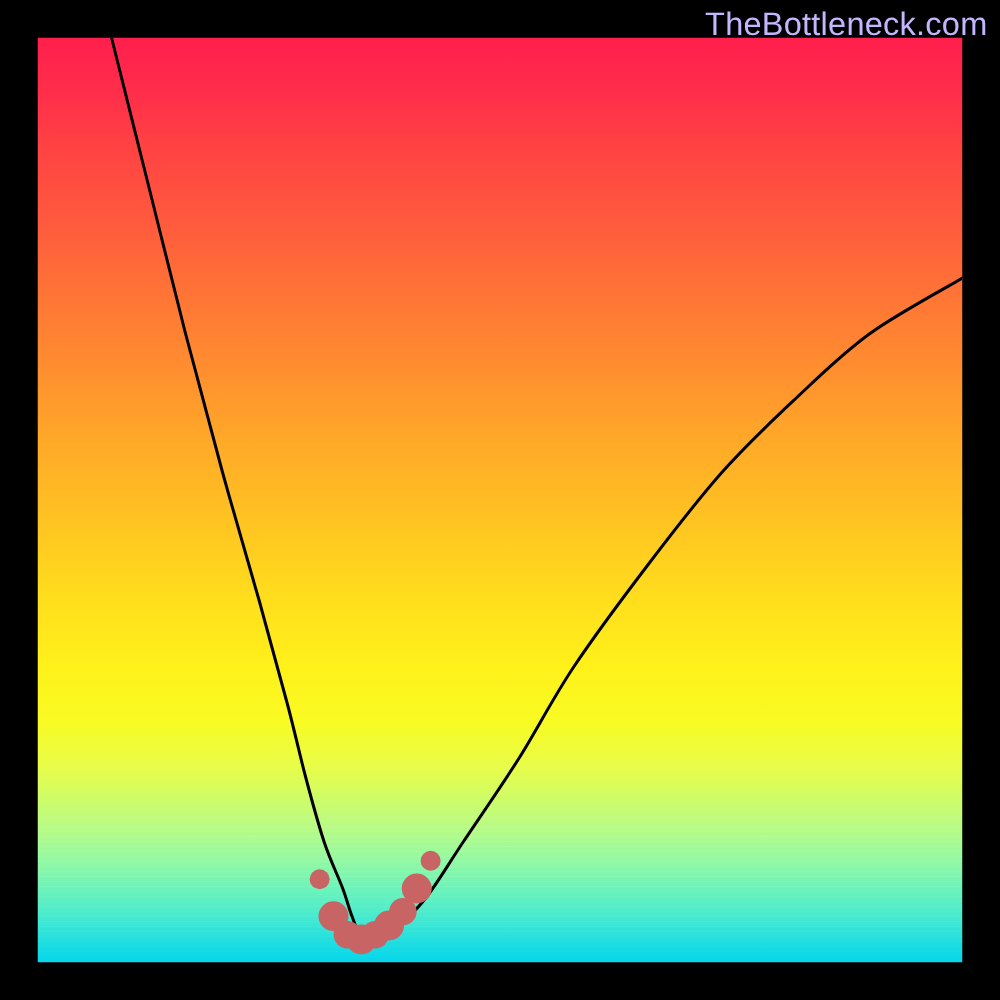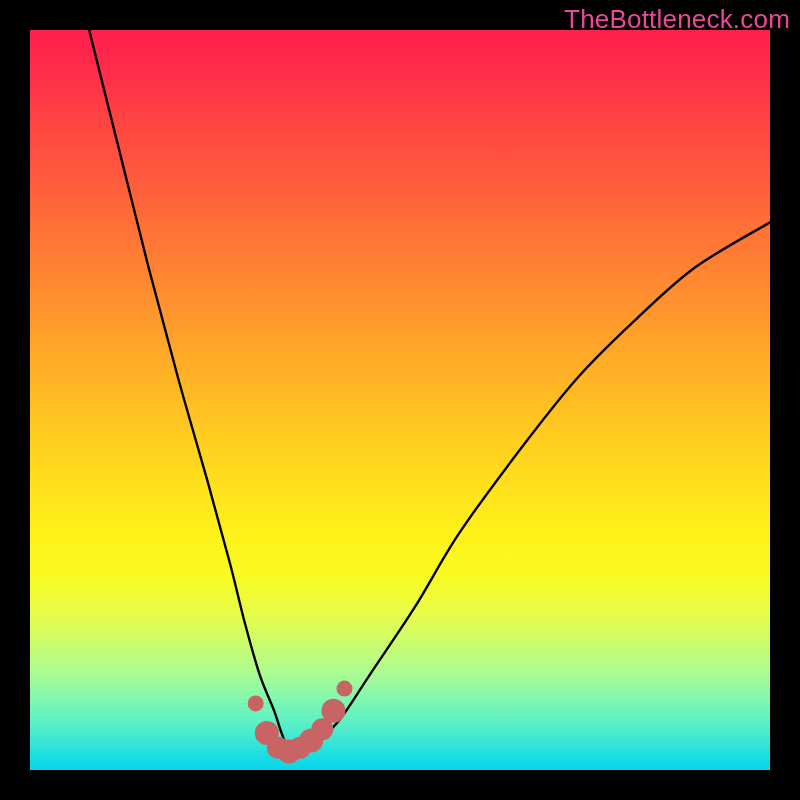--- a/index.html
+++ b/index.html
@@ -16,21 +16,21 @@
     left: 0;
     top: 0;
     width: 800px;
     height: 800px;
     background: #000;
   }
   .watermark {
     position: absolute;
     top: 4px;
     right: 10px;
-    color: #ec4899;
+    color: #c4b5fd;
     font-size: 26px;
     letter-spacing: 0.2px;
     z-index: 20;
   }
   .plot {
     position: absolute;
     left: 30px;
     top: 30px;
     width: 740px;
     height: 740px;

